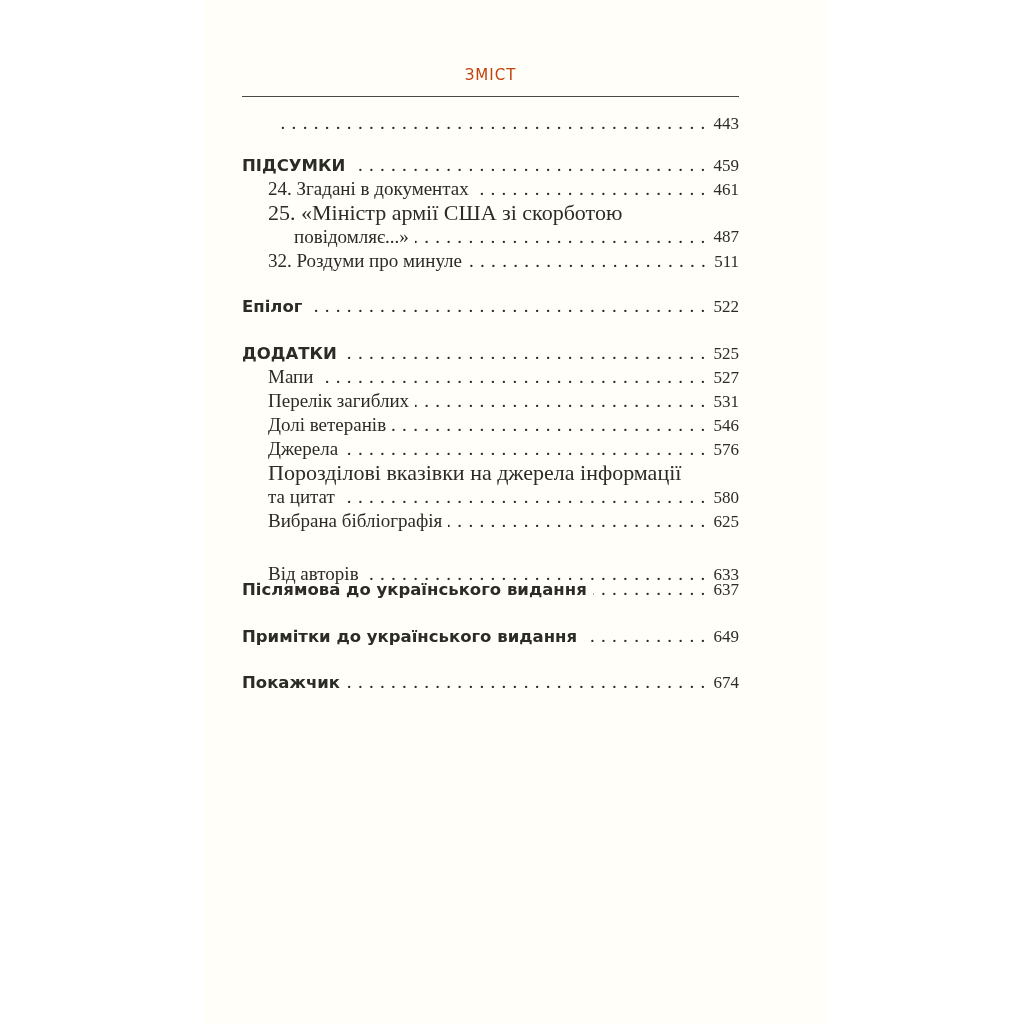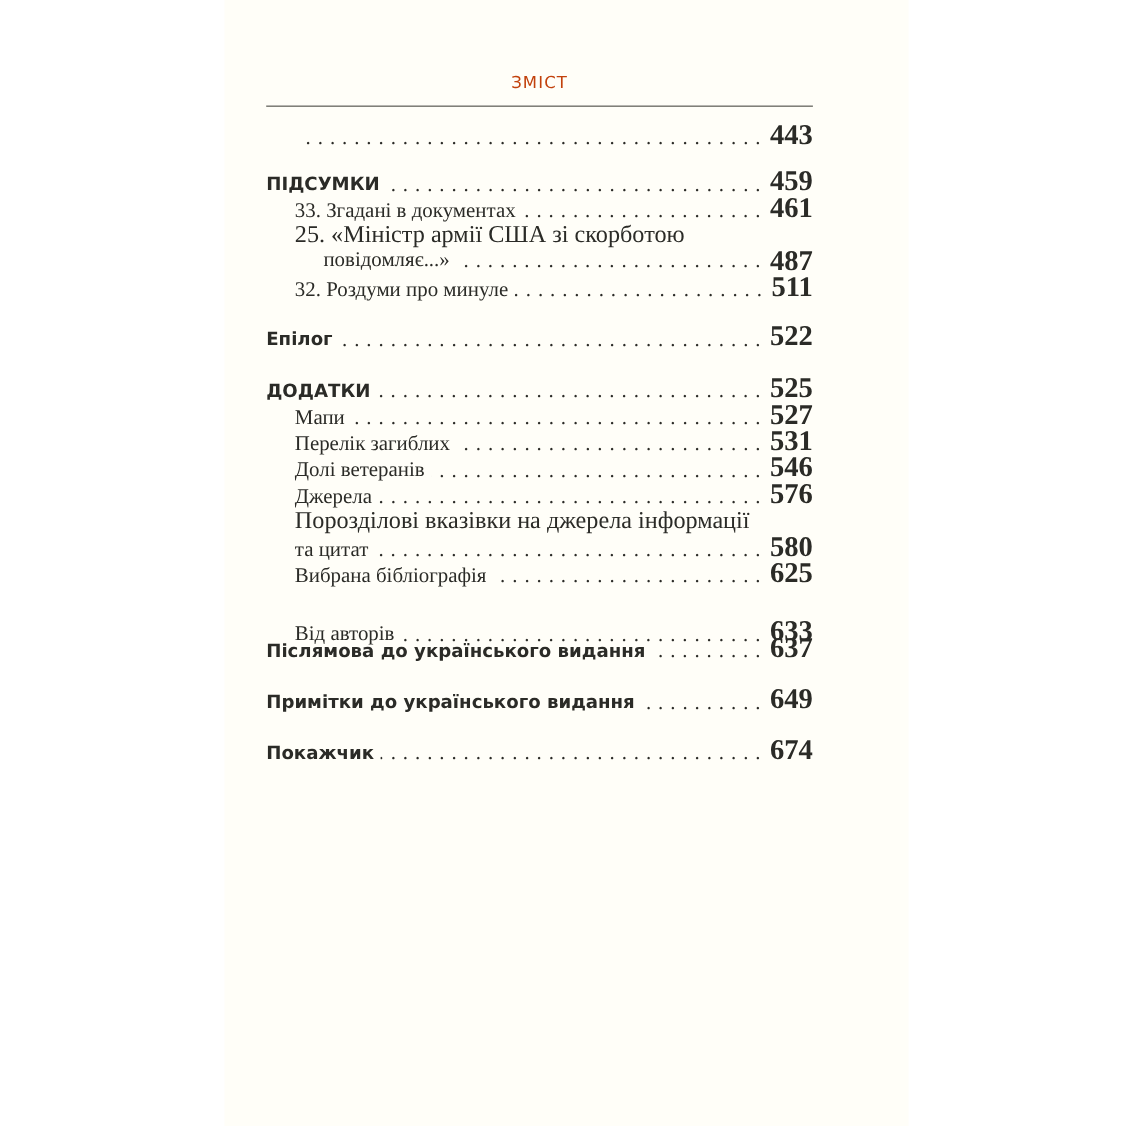--- a/index.html
+++ b/index.html
@@ -71,22 +71,22 @@
       font-family: "Liberation Serif", serif;
       font-weight: normal;
       font-size: 19px;
       letter-spacing: 6.3px;
       direction: rtl;
       text-align: left;
     }
     .entry .page-num {
       flex: 0 0 auto;
       font-family: "Liberation Serif", serif;
-      font-weight: bold;
-      font-size: 26px;
+      font-weight: normal;
+      font-size: 17px;
     }
     .line-only {
       position: absolute;
       left: 26px;
       font-family: "Liberation Serif", serif;
       font-size: 22px;
       line-height: 24px;
       white-space: nowrap;
     }
   </style>
@@ -105,21 +105,21 @@
     <span class="page-num">443</span>
   </div>
 
   <div class="entry bold" style="top:153px">
     <span class="title">ПІДСУМКИ</span>
     <span class="leader">..............................................................</span>
     <span class="page-num">459</span>
   </div>
 
   <div class="entry sub" style="top:177px">
-    <span class="title">33. Згадані в документах</span>
+    <span class="title">24. Згадані в документах</span>
     <span class="leader">..............................................................</span>
     <span class="page-num">461</span>
   </div>
 
   <div class="line-only" style="top:201px">25. «Міністр армії США зі скорботою</div>
   <div class="entry sub" style="top:225px; left:52px; width:445px;align-items:flex-end;">
     <span class="title">повідомляє...»</span>
     <span class="leader">..............................................................</span>
     <span class="page-num">487</span>
   </div>

